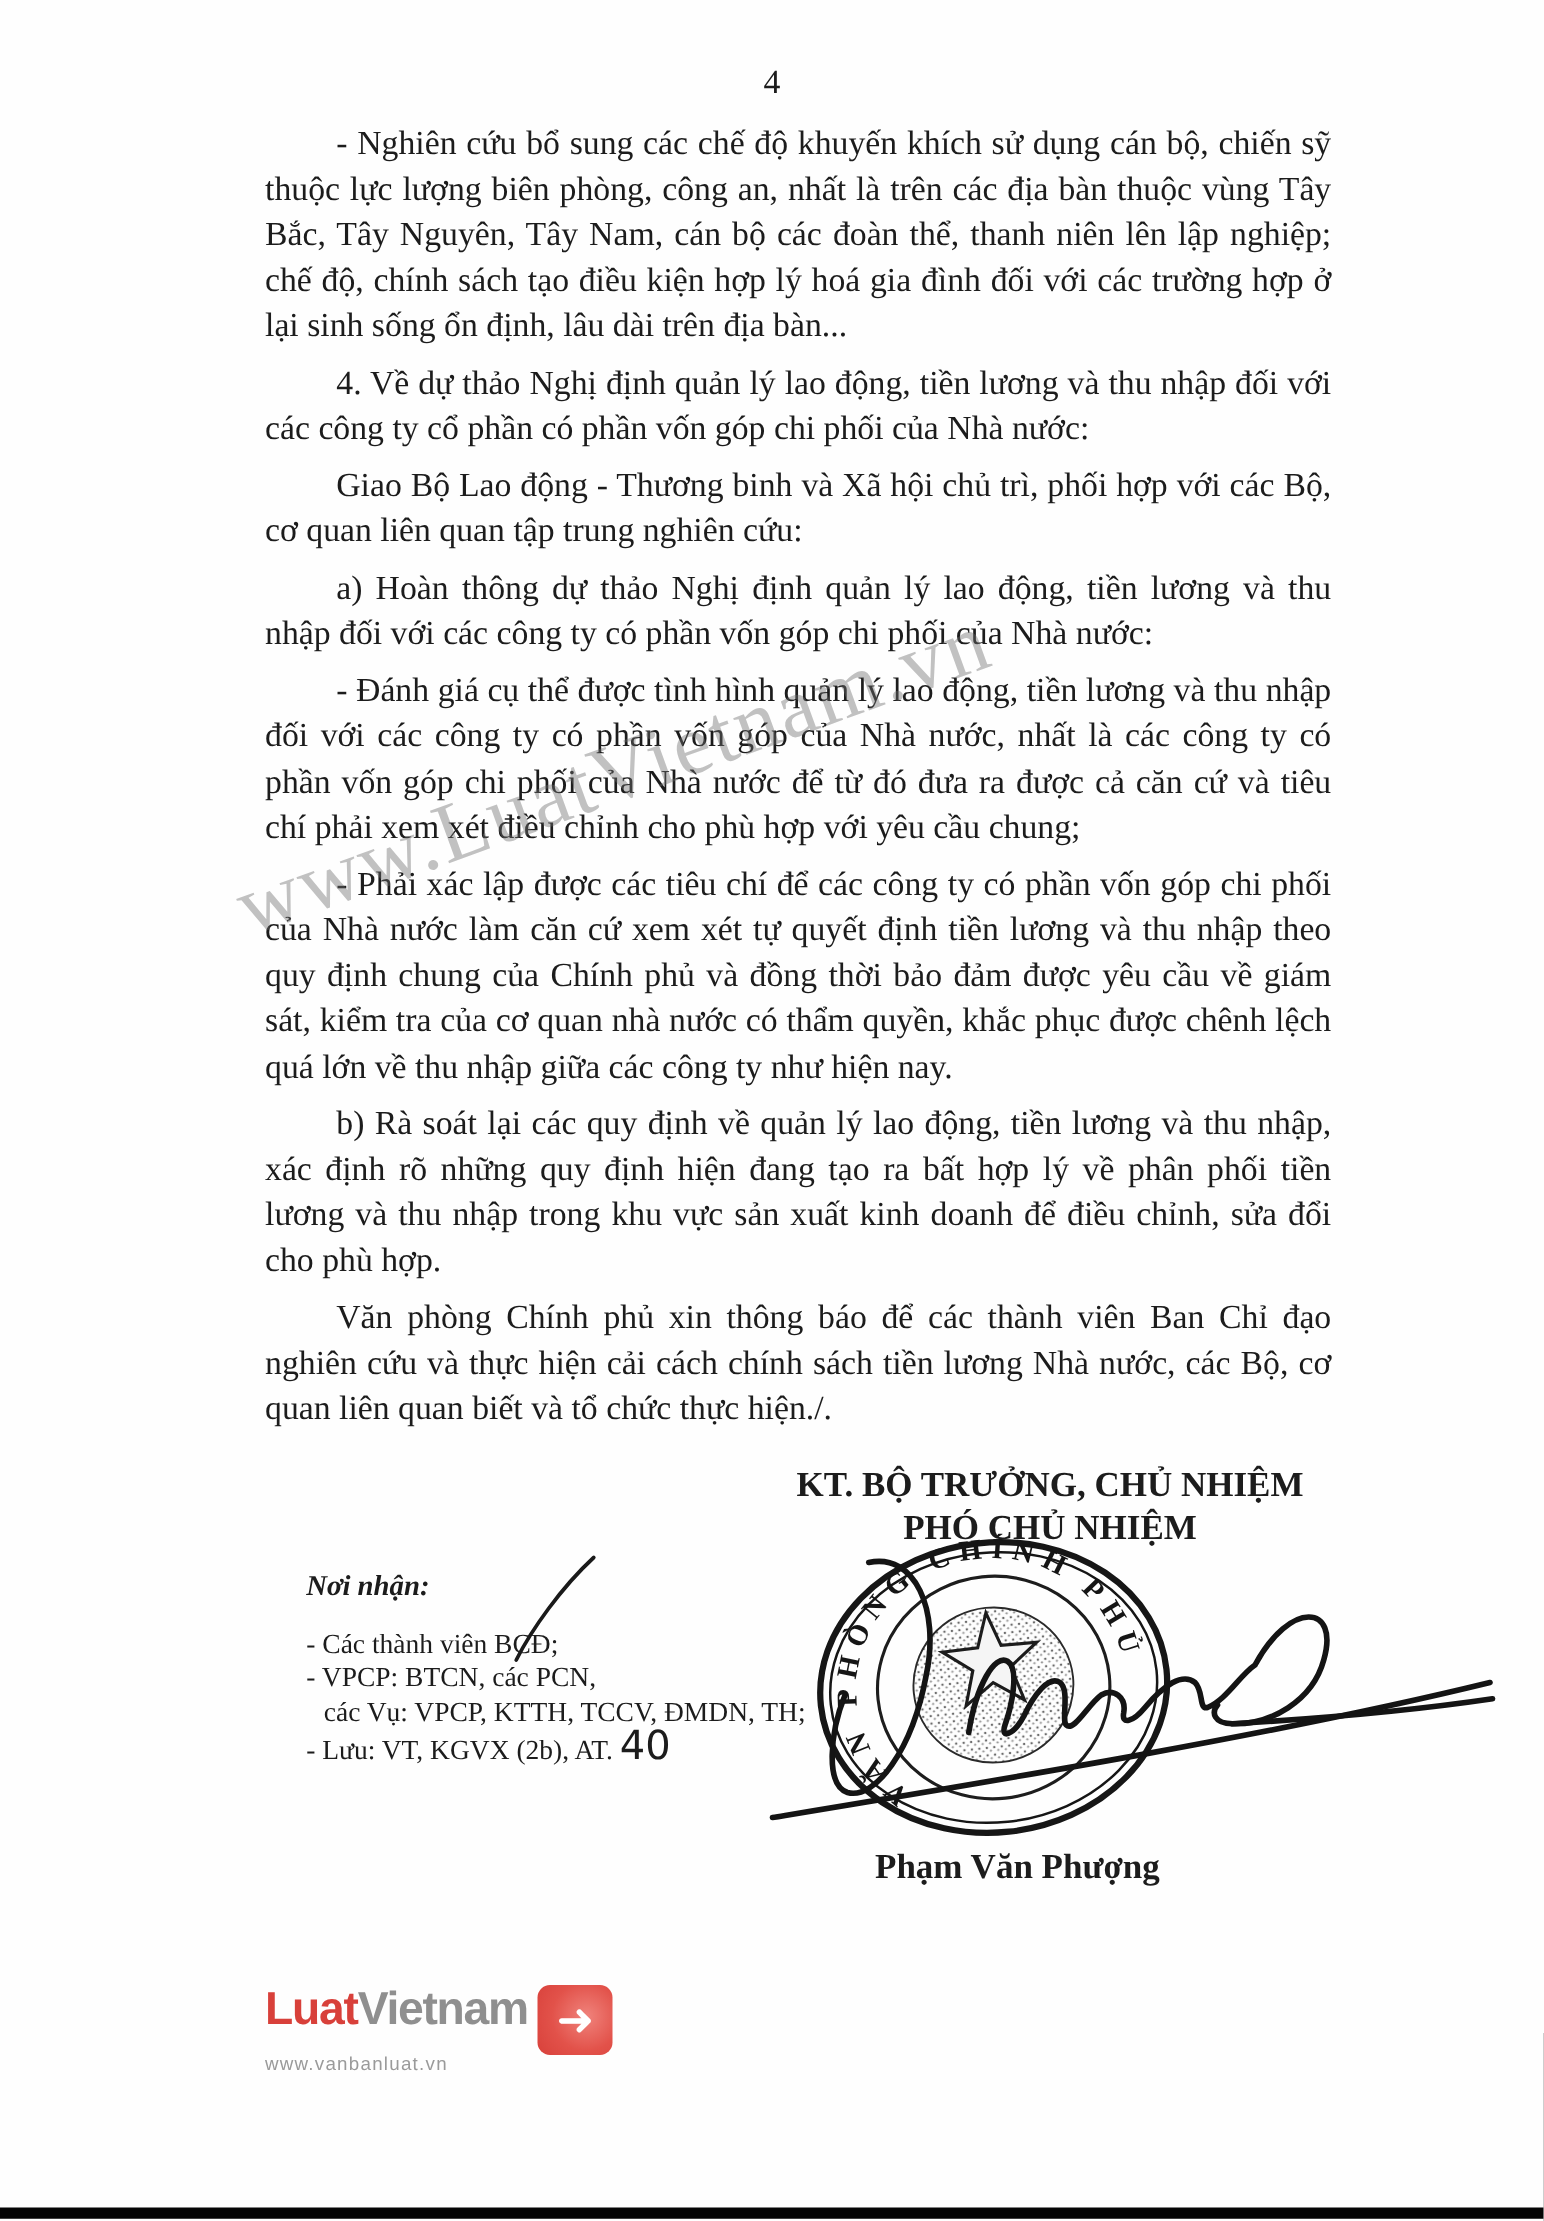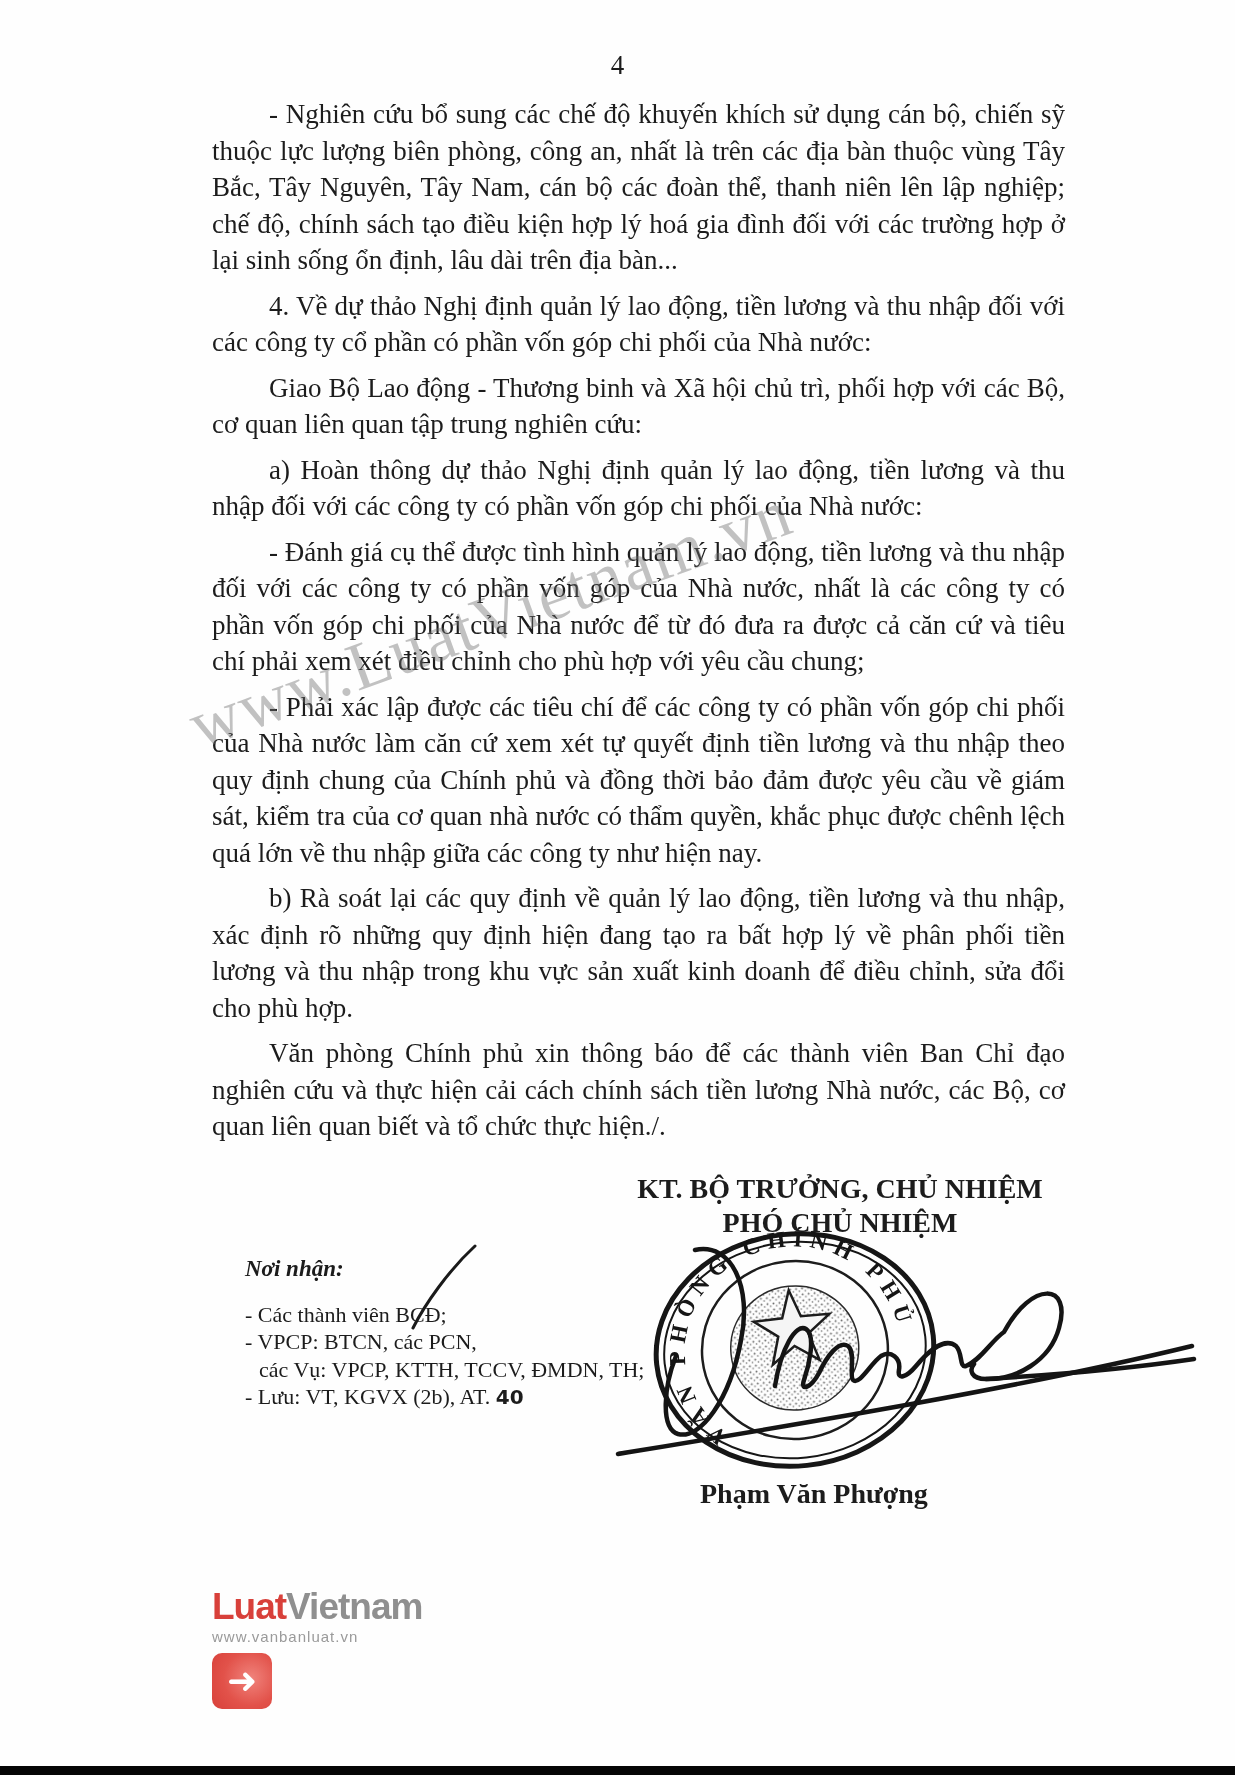--- a/index.html
+++ b/index.html
@@ -40,31 +40,30 @@
   .seal-wrap{position:absolute;left:645px;top:1228px;width:300px;height:245px;
     transform:rotate(-6deg);z-index:1;}
   .signature-wrap{position:absolute;left:600px;top:1228px;width:610px;height:250px;z-index:2;}
   .pen-slash{position:absolute;left:393px;top:1238px;width:100px;height:100px;z-index:2;}
   .recipients{
     position:absolute;left:245px;top:1255px;width:420px;
     font-size:22px;line-height:27.5px;z-index:2;
   }
   .recipients .header{font-weight:bold;font-style:italic;font-size:23px;margin-bottom:18px;}
   .recipients .indent{padding-left:14px;}
-  .copies-note{font-weight:700;font-size:20px;font-family:"DejaVu Sans",sans-serif;}
+  .copies-note{font-weight:400;font-size:32px;font-family:"DejaVu Sans",sans-serif;}
   .logo{
     position:absolute;left:212px;top:1588px;display:flex;align-items:flex-start;gap:8px;
     font-family:"Liberation Sans","DejaVu Sans",sans-serif;
     filter:blur(0.4px);
-    flex-direction:column;
   }
   .logo .brand{font-size:37px;font-weight:bold;line-height:38px;letter-spacing:-1px;}
   .logo .brand .red{color:#d8403a;}
   .logo .brand .gray{color:#8f8f8f;}
-  .logo .url{font-size:15px;color:#9a9a9a;letter-spacing:1px;margin-top:2px;}
+  .logo .url{font-size:15px;color:#9a9a9a;letter-spacing:1px;margin-top:17px;}
   .logo .arrow-box{
     width:60px;height:56px;border-radius:10px;
     background:radial-gradient(circle at 65% 45%, #f0837c 0%, #e2524a 55%, #d8403a 100%);
     display:flex;align-items:center;justify-content:center;
     color:#fff;font-size:36px;line-height:1;
   }
   .bottom-bar{position:absolute;left:0;top:1766px;width:100%;height:9px;background:#050505;}
 </style>
 </head>
 <body>

